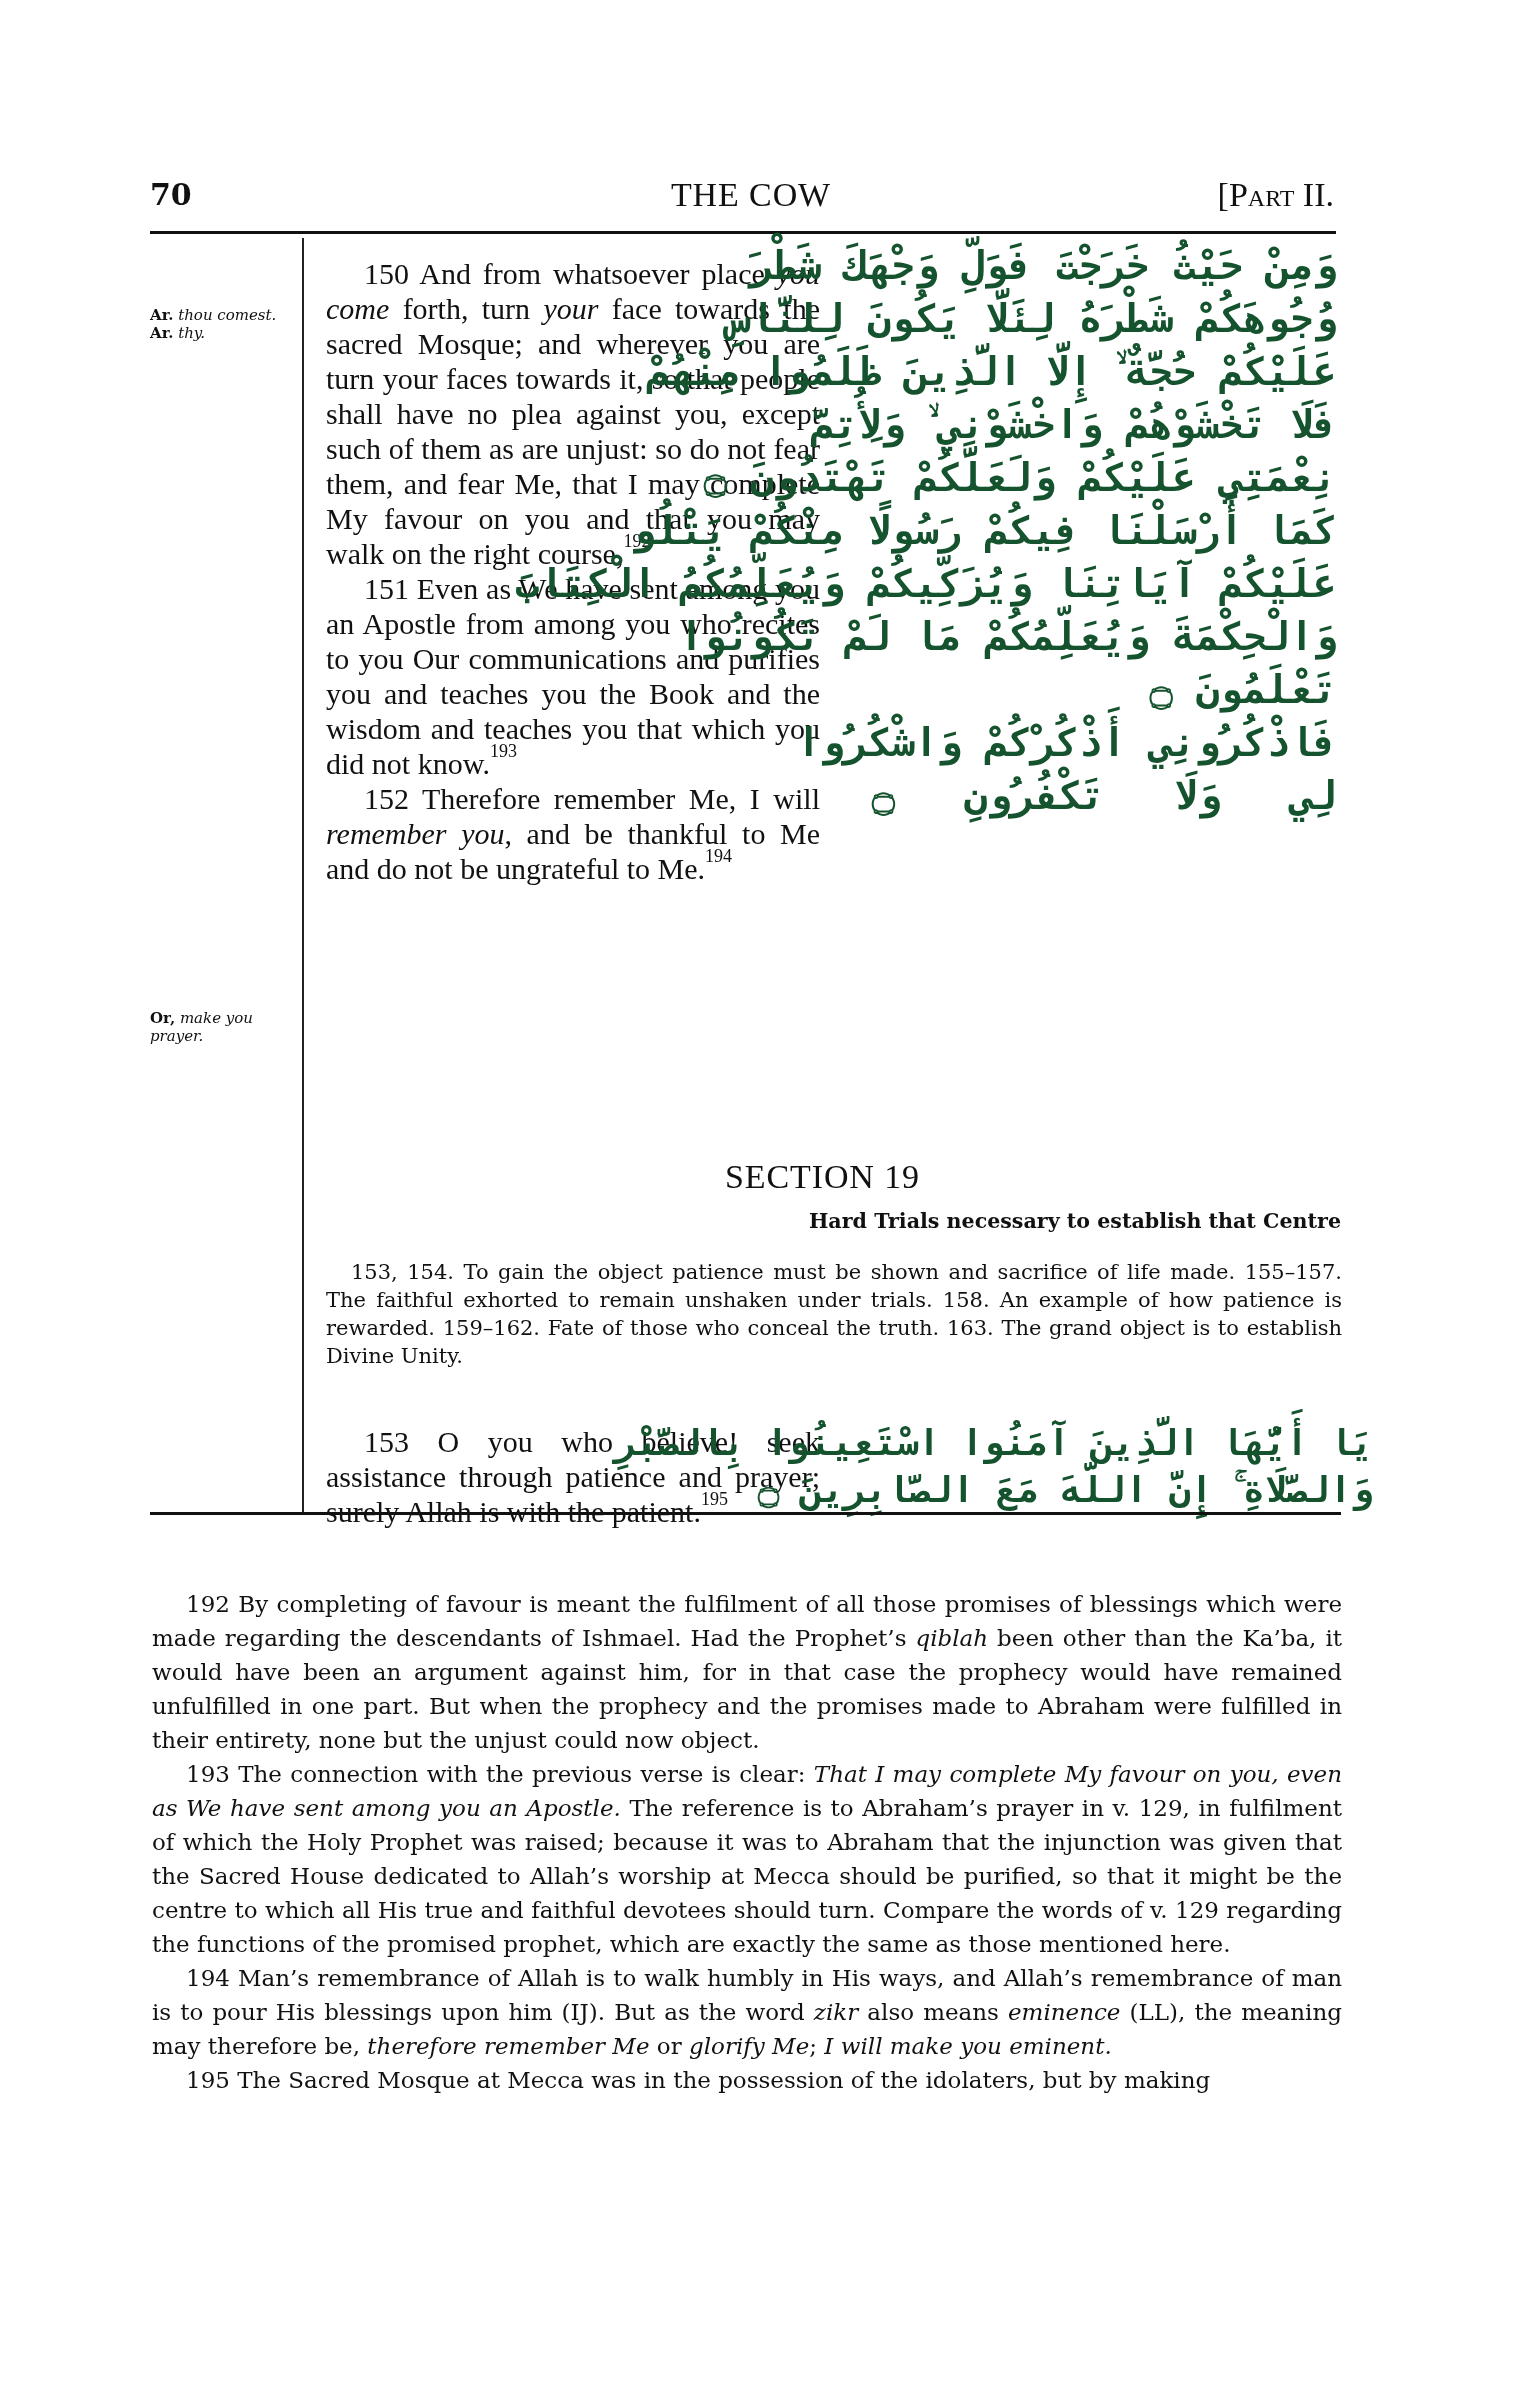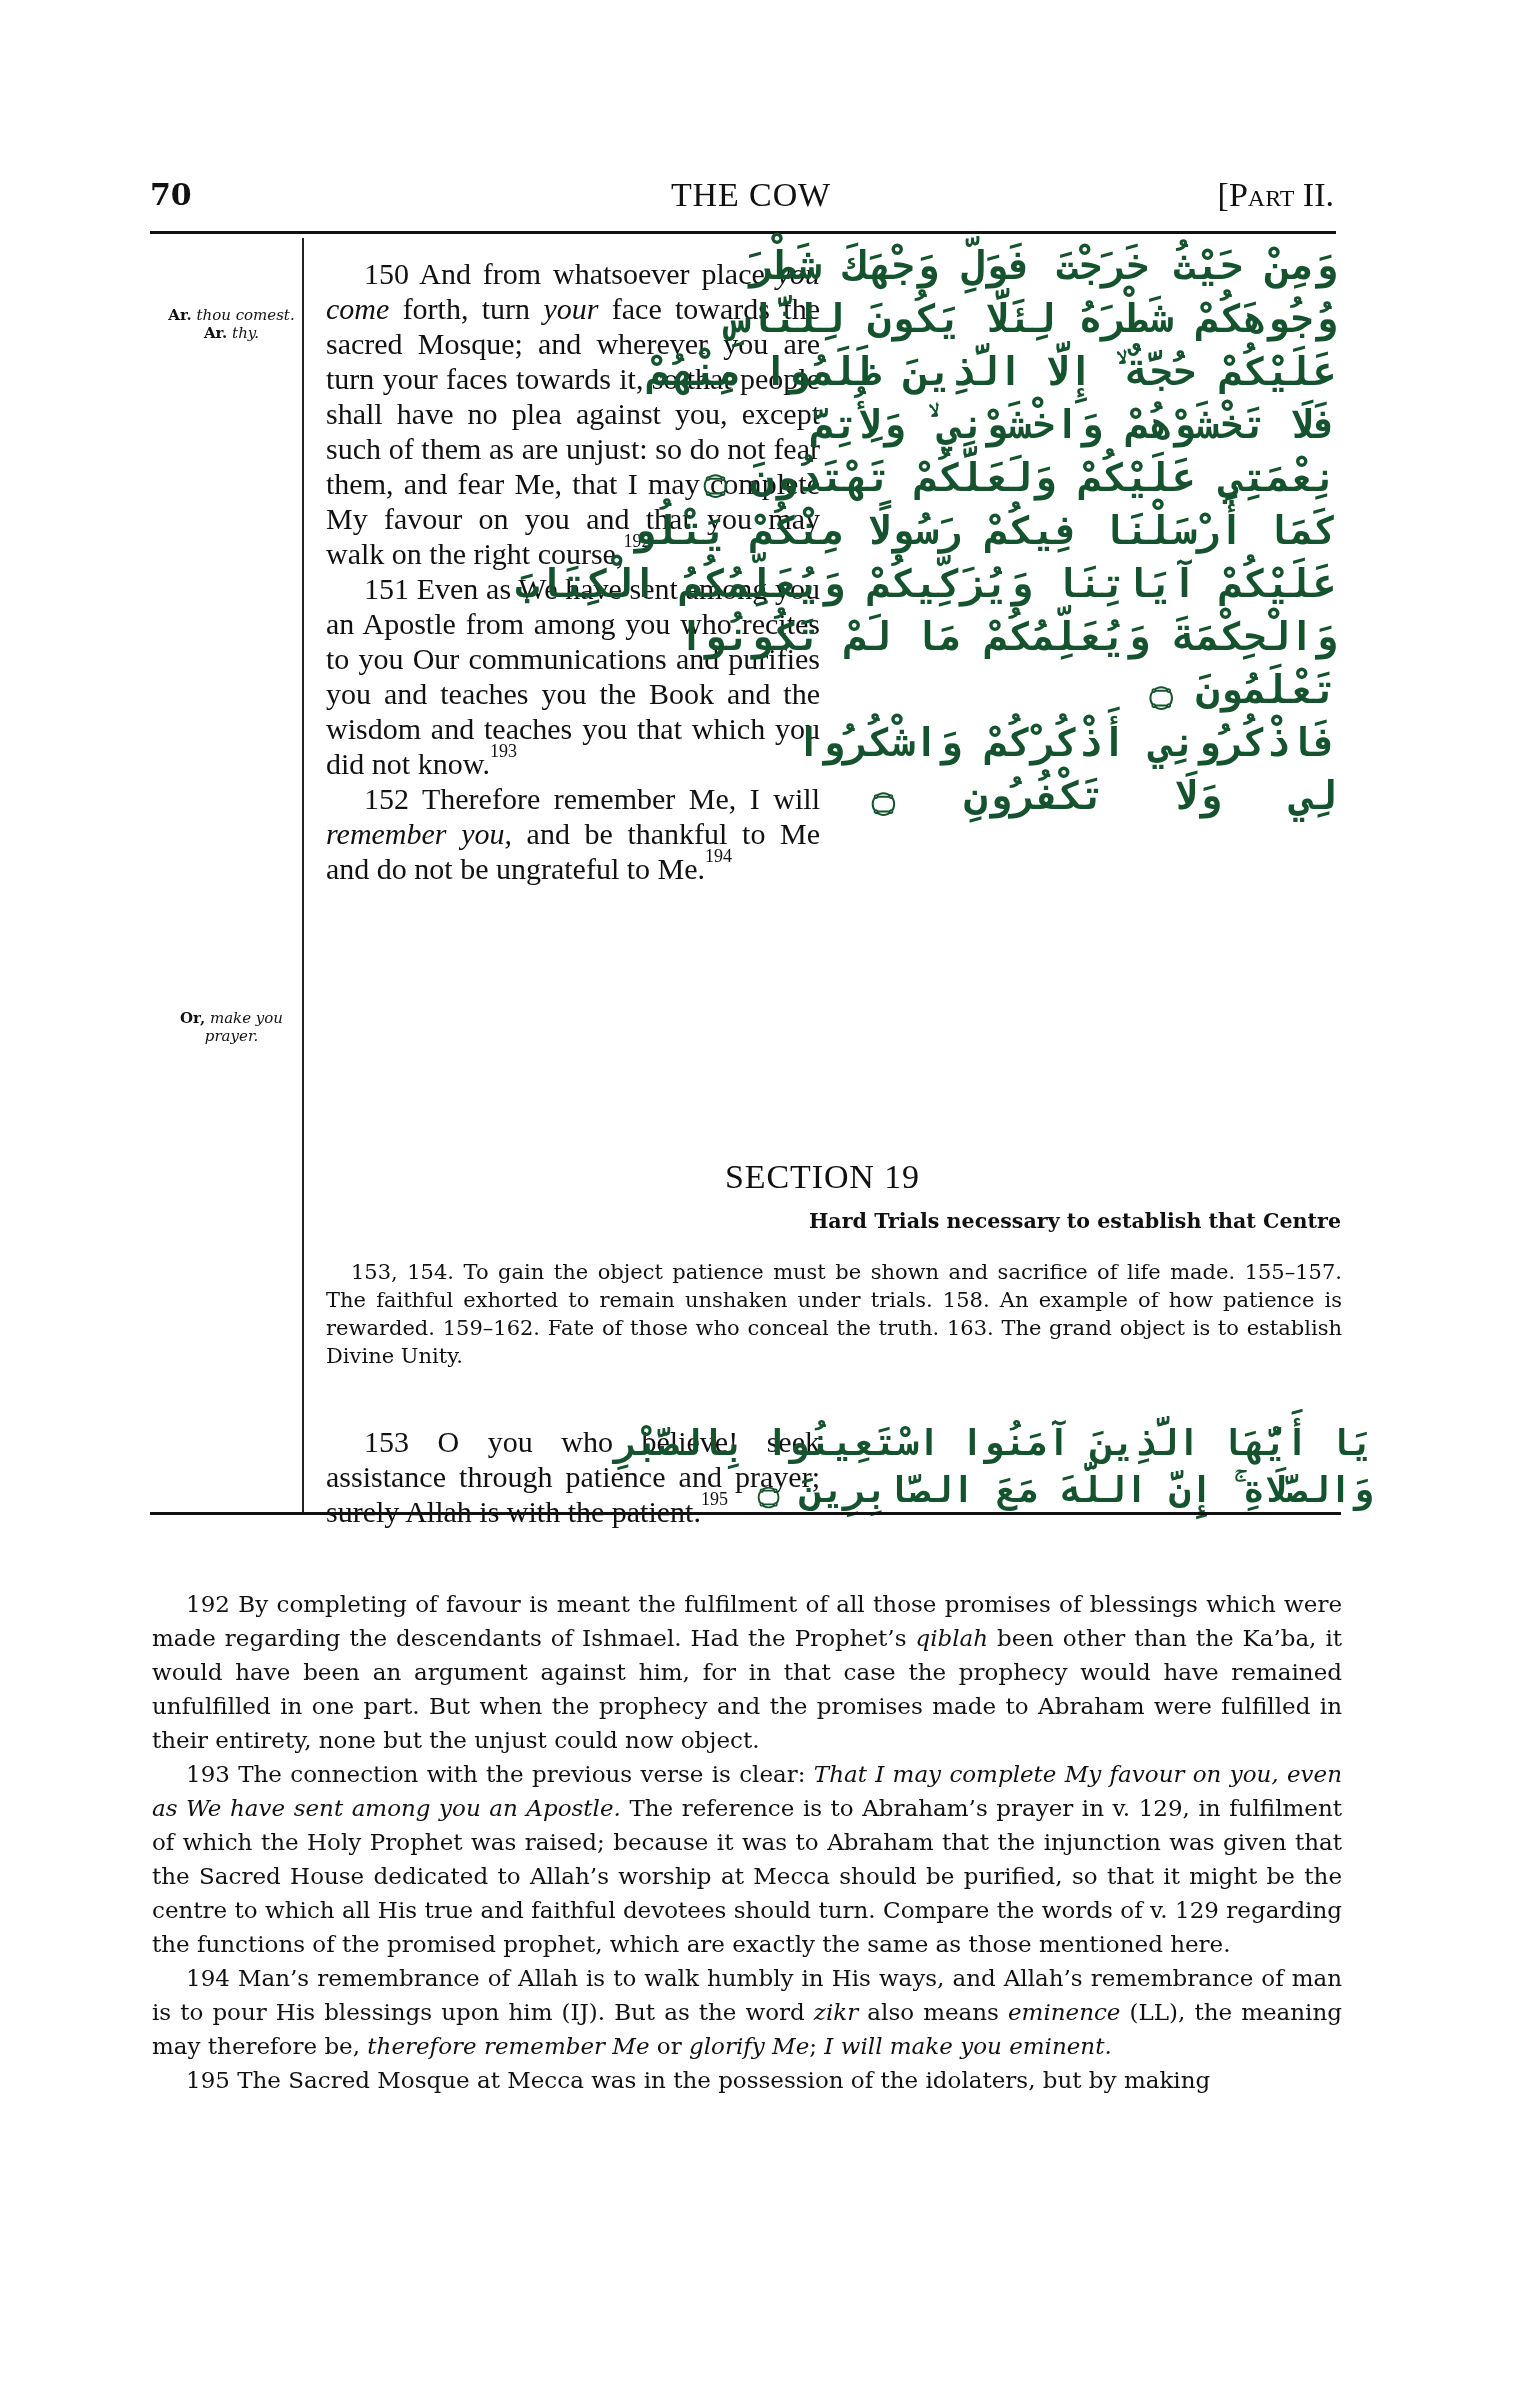--- a/index.html
+++ b/index.html
@@ -1,26 +1,26 @@
 <!DOCTYPE html>
 <html style="font-size:14.3px"><head>
 <meta charset="utf-8">
 <style>
   html, body { margin:0; padding:0; background:#ffffff; }
   body { width:1538px; height:2401px; position:relative; overflow:hidden; color:#111; font-family:"DejaVu Serif", serif; }
-  .abs { position:absolute;text-align:center; }
+  .abs { position:absolute; }
   .hdr { top:175px; font-family:"Liberation Serif", serif; font-size:34px; line-height:39px; }
   #pno { left:150px; font-weight:bold; font-family:"DejaVu Serif", serif; font-size:30px; }
   #ptitle { left:0; width:1538px; text-align:center; letter-spacing:0.9px; padding-right:36px; box-sizing:border-box; }
   #ppart { right:204px; font-variant:small-caps; }
   .rule { background:#111; height:2.7px; }
   #rule-top { left:150px; top:231px; width:1186px; }
   #rule-bot { left:150px; top:1512px; width:1191px; }
   #divider { left:302px; top:238px; width:1.8px; height:1274px; background:#222; }
-  .mnote { left:160px; width:143px; font-family:"DejaVu Serif", serif; font-size:15px; line-height:18px; }
+  .mnote { left:150px; width:143px; font-family:"DejaVu Serif", serif; font-size:15px; line-height:18px; }
   .mnote b { font-weight:bold; }
   .mnote i { font-style:italic; }
   #mnote1 { top:306px; }
   #mnote2 { top:1009px; }
   .verse { font-family:"Liberation Serif", serif; font-size:30px; line-height:35px; text-align:justify; color:#111; }
   .verse p { margin:0; text-indent:38px; }
   .verse sup { font-size:18px; vertical-align:top; line-height:0; position:relative; top:5.4px; }
   #verses-a { left:326px; top:256px; width:494px; }
   #verses-b { left:326px; top:1424px; width:494px; }
   .arabic { direction:rtl; text-align:justify; text-align-last:justify; font-family:Liberation Mono, monospace; font-size:39px; line-height:53px; font-weight:bold; color:#14532d; }

